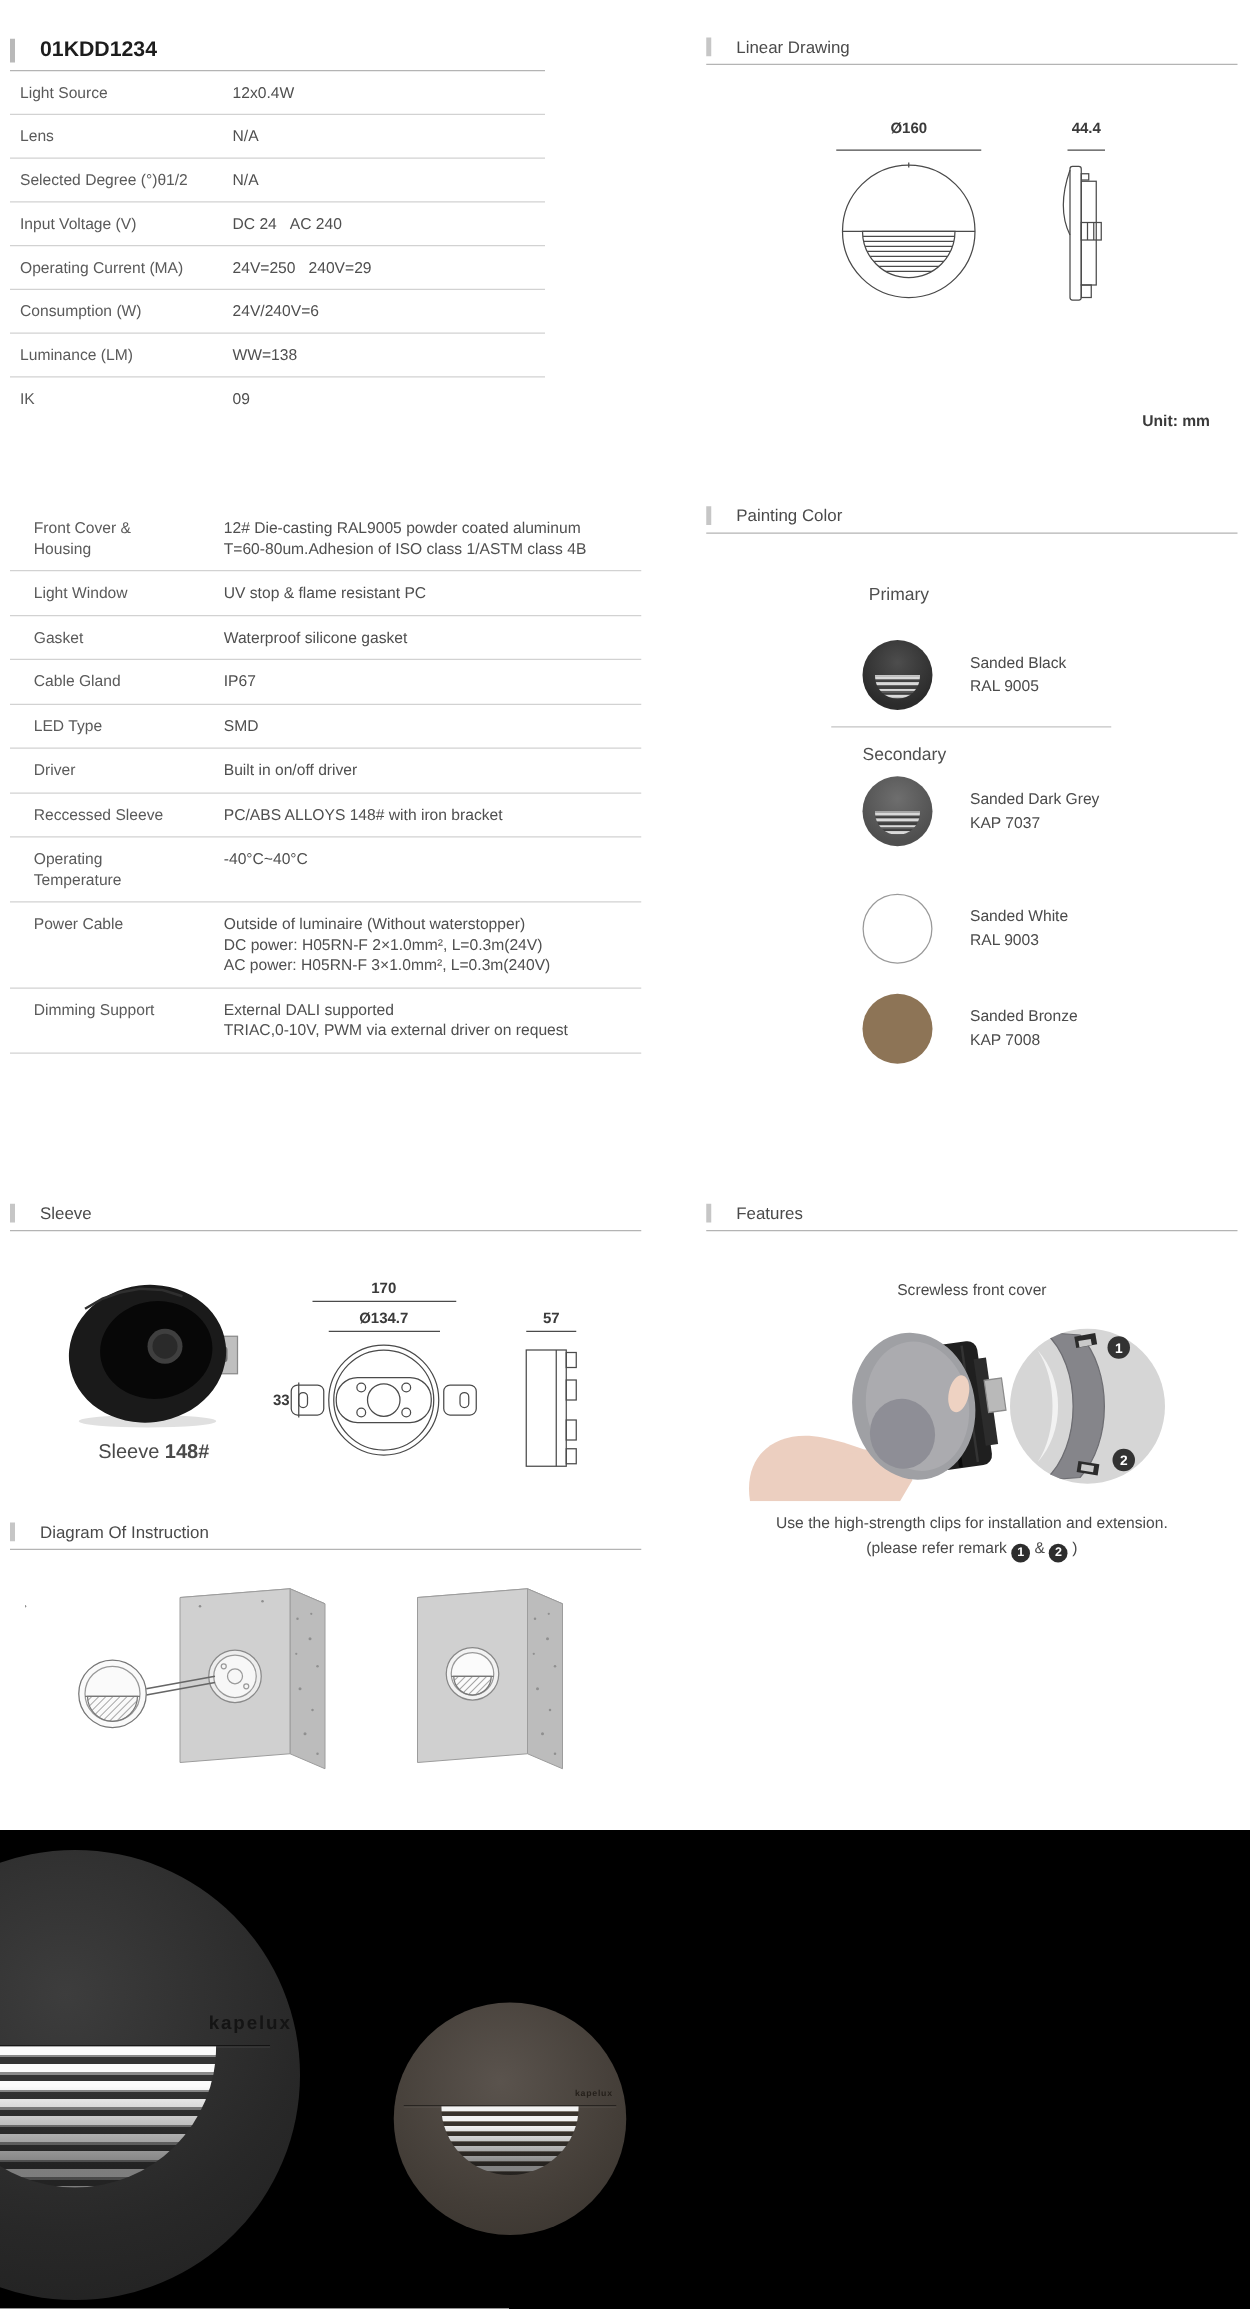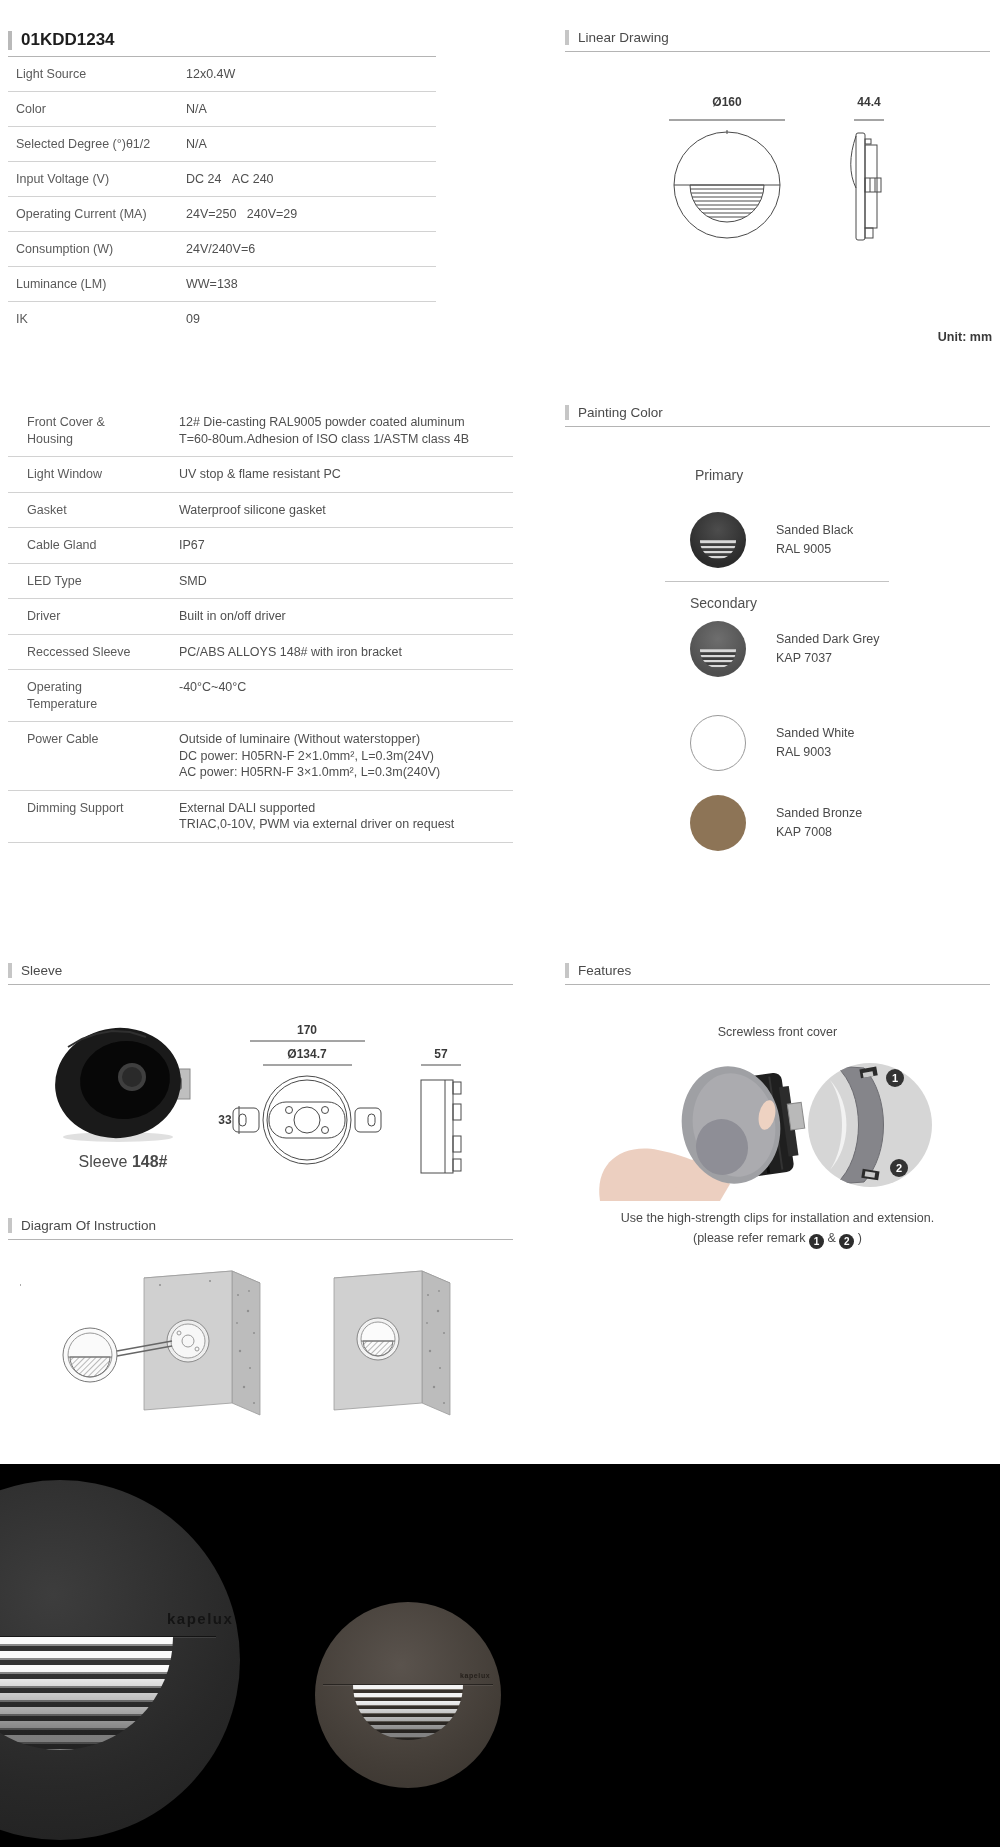--- a/index.html
+++ b/index.html
@@ -1,37 +1,37 @@
 <!DOCTYPE html>
 <html><head>
 <meta charset="utf-8">
 <style>
   html,body{margin:0;padding:0;background:#fff}
   .sheet{position:relative;width:1000px;height:1847px;background:#fff;overflow:hidden;
          font-family:"Liberation Sans",sans-serif;color:#4a4a4a}
   .abs{position:absolute}
 
   
-  .sec-head{display:flex;align-items:center;gap:9px;border-bottom:1px solid #b4b4b4;padding-bottom:6px}
+  .sec-head{display:flex;align-items:center;gap:20px;border-bottom:1px solid #b4b4b4;padding-bottom:6px}
   .sec-bar{width:4px;height:15px;background:#c6c6c6;flex:0 0 auto}
   .sec-title{font-size:13.5px;color:#4a4a4a}
   .code-head .sec-bar{height:19px;background:#b9b9b9}
   .code-title{font-size:17px;font-weight:bold;color:#1d1d1d}
 
   
   .qtable{position:absolute;left:8px;top:30px;width:428px}
   .qrow{display:flex;align-items:center;border-bottom:1px solid #d2d2d2;padding:10px 0;
         font-size:12.5px;color:#5a5a5a}
   .qrow:last-child{border-bottom:none}
   .ql{width:170px;padding-left:8px;flex:0 0 auto}
   .qv{color:#4f4f4f}
 
   
   .ldblock{position:absolute;left:565px;top:30px;width:425px}
-  .unit-note{position:absolute;left:860px;top:330px;width:132px;text-align:right;
+  .unit-note{position:absolute;left:836px;top:330px;width:132px;text-align:right;
              font-size:12.5px;font-weight:bold;color:#3a3a3a}
   .techline{stroke:#4a4a4a;stroke-width:1;fill:none}
   .dimtext{font-size:12px;font-weight:bold;fill:#3a3a3a}
 
   
   .specblock{position:absolute;left:8px;top:405px;width:505px}
   .srow{display:flex;border-bottom:1px solid #d2d2d2;padding:9px 0;font-size:12.5px;
         color:#5a5a5a;line-height:1.32}
   .sl{width:152px;padding-left:19px;white-space:pre-line;flex:0 0 auto}
   .sv{color:#4f4f4f;white-space:pre-line}
@@ -101,21 +101,21 @@
   <div class="qtable">
     <div class="sec-head code-head">
       <span class="sec-bar"></span>
       <span class="code-title">01KDD1234</span>
     </div>
     <div class="qrow">
       <span class="ql">Light Source</span>
       <span class="qv">12x0.4W</span>
     </div>
     <div class="qrow">
-      <span class="ql">Color</span>
+      <span class="ql">Lens</span>
       <span class="qv">N/A</span>
     </div>
     <div class="qrow">
       <span class="ql">Selected Degree (°)θ1/2</span>
       <span class="qv">N/A</span>
     </div>
     <div class="qrow">
       <span class="ql">Input Voltage (V)</span>
       <span class="qv">DC 24&nbsp;&nbsp;&nbsp;AC 240</span>
     </div>

